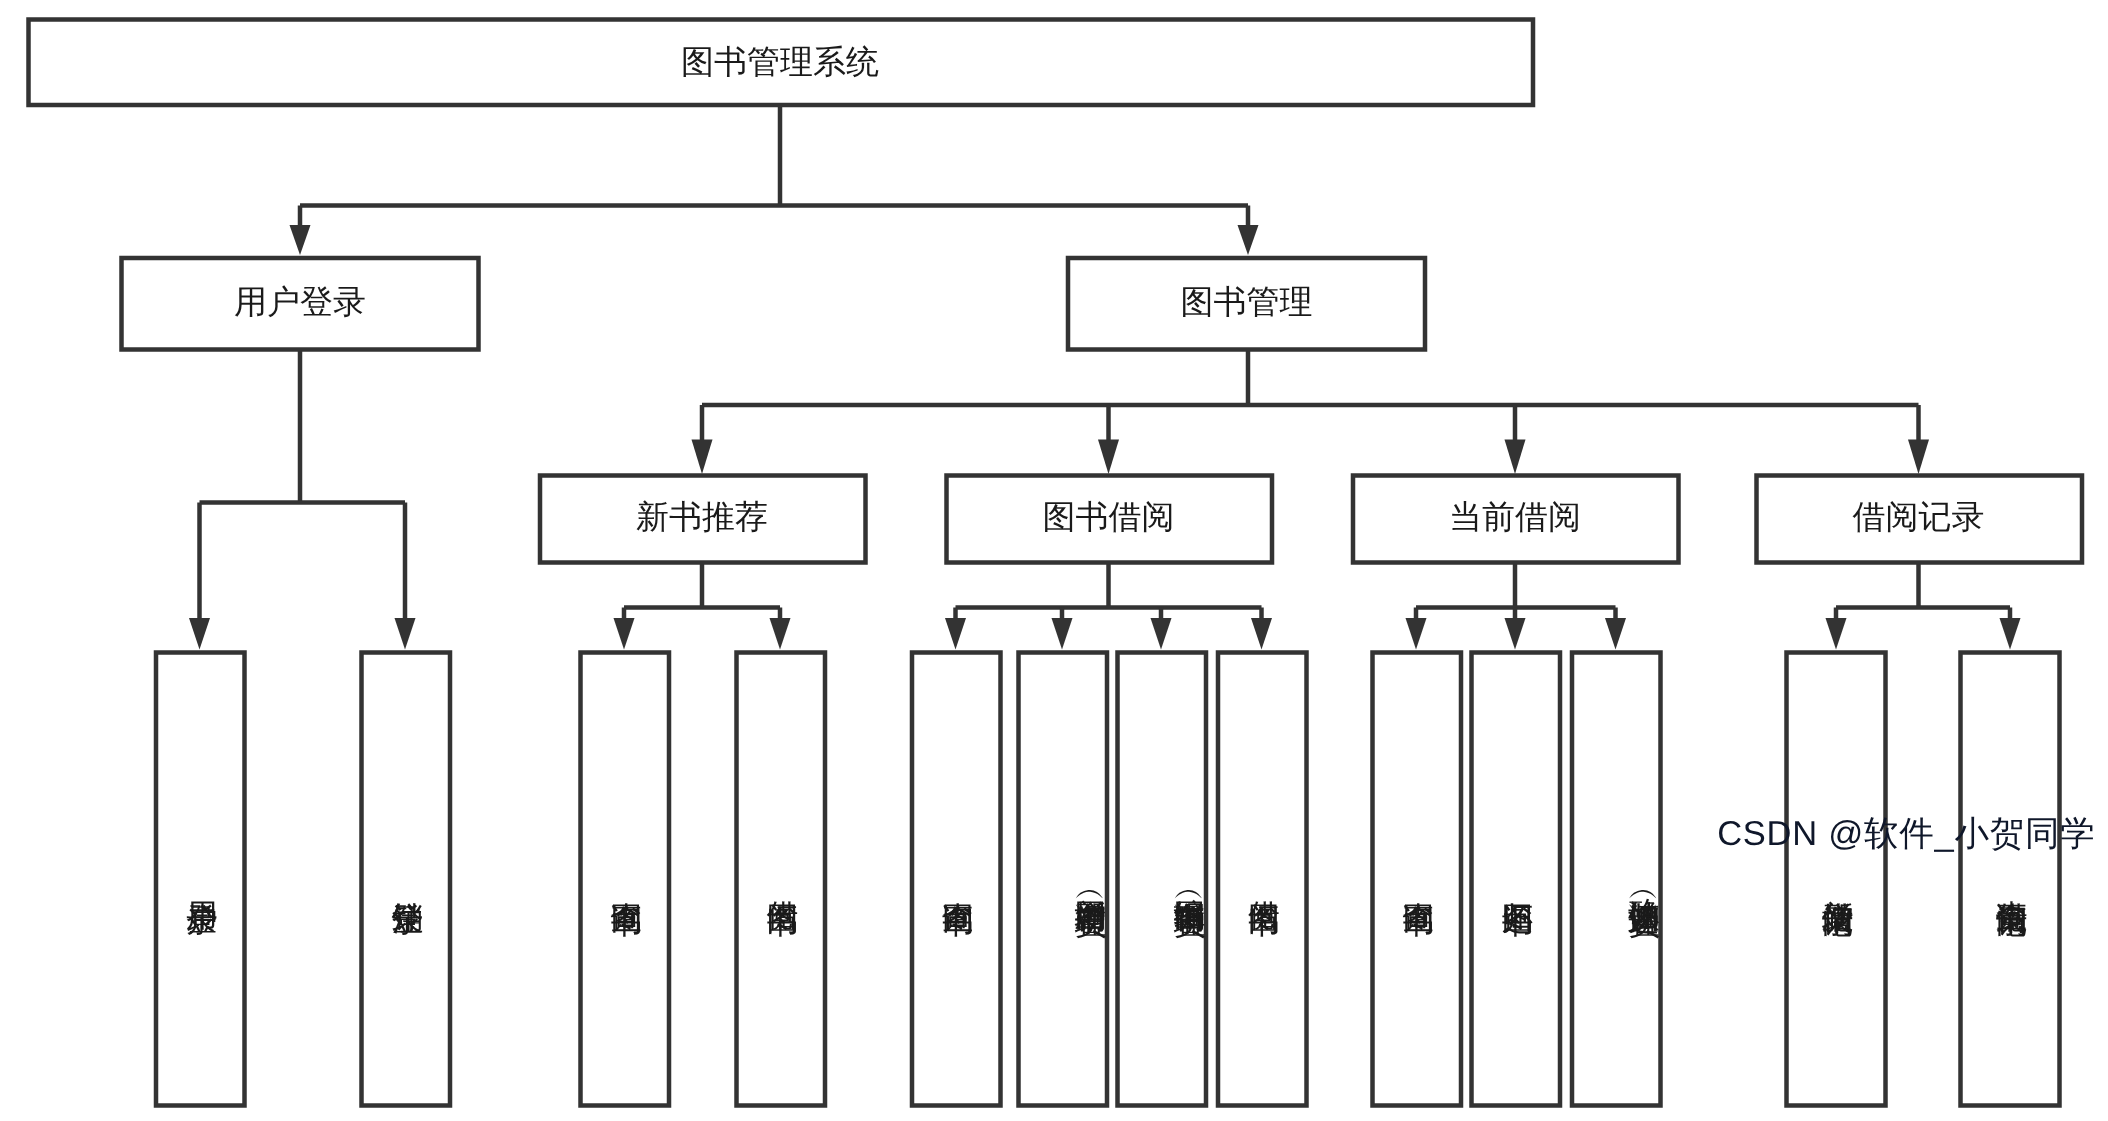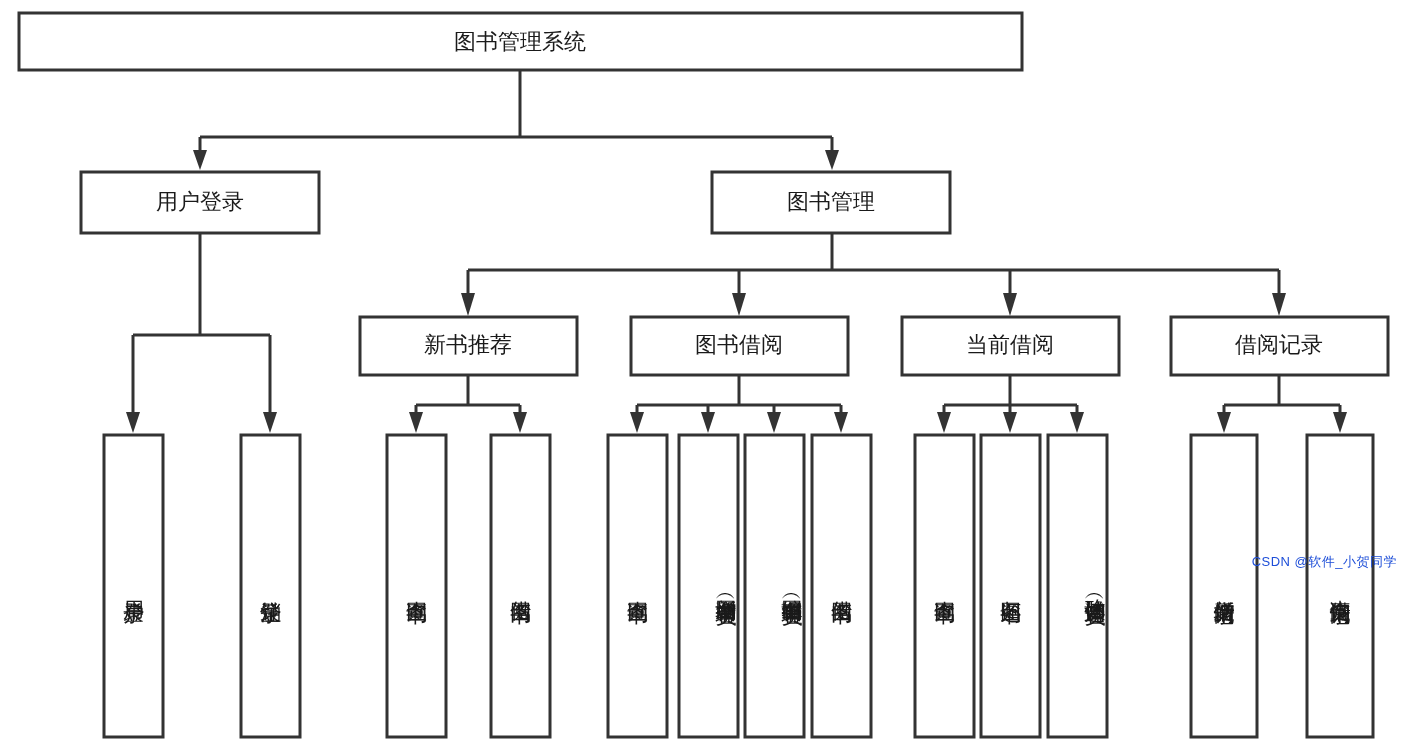--- a/index.html
+++ b/index.html
@@ -61,22 +61,22 @@
     display: flex;
     align-items: center;
     justify-content: center;
     pointer-events: none;
   }
   .watermark {
     position: absolute;
     right: 8px;
     bottom: 4px;
     font-family: "Liberation Sans", "DejaVu Sans", sans-serif;
-    font-size: 13px;
-    color: #1d4ed8;
+    font-size: 23px;
+    color: #0f172a;
     letter-spacing: 0.5px;
     white-space: nowrap;
   }
 </style>
 </head>
 <body>
 
 <div id="diagram-root">
 
   <svg id="flow" viewBox="0 0 1405 747">

